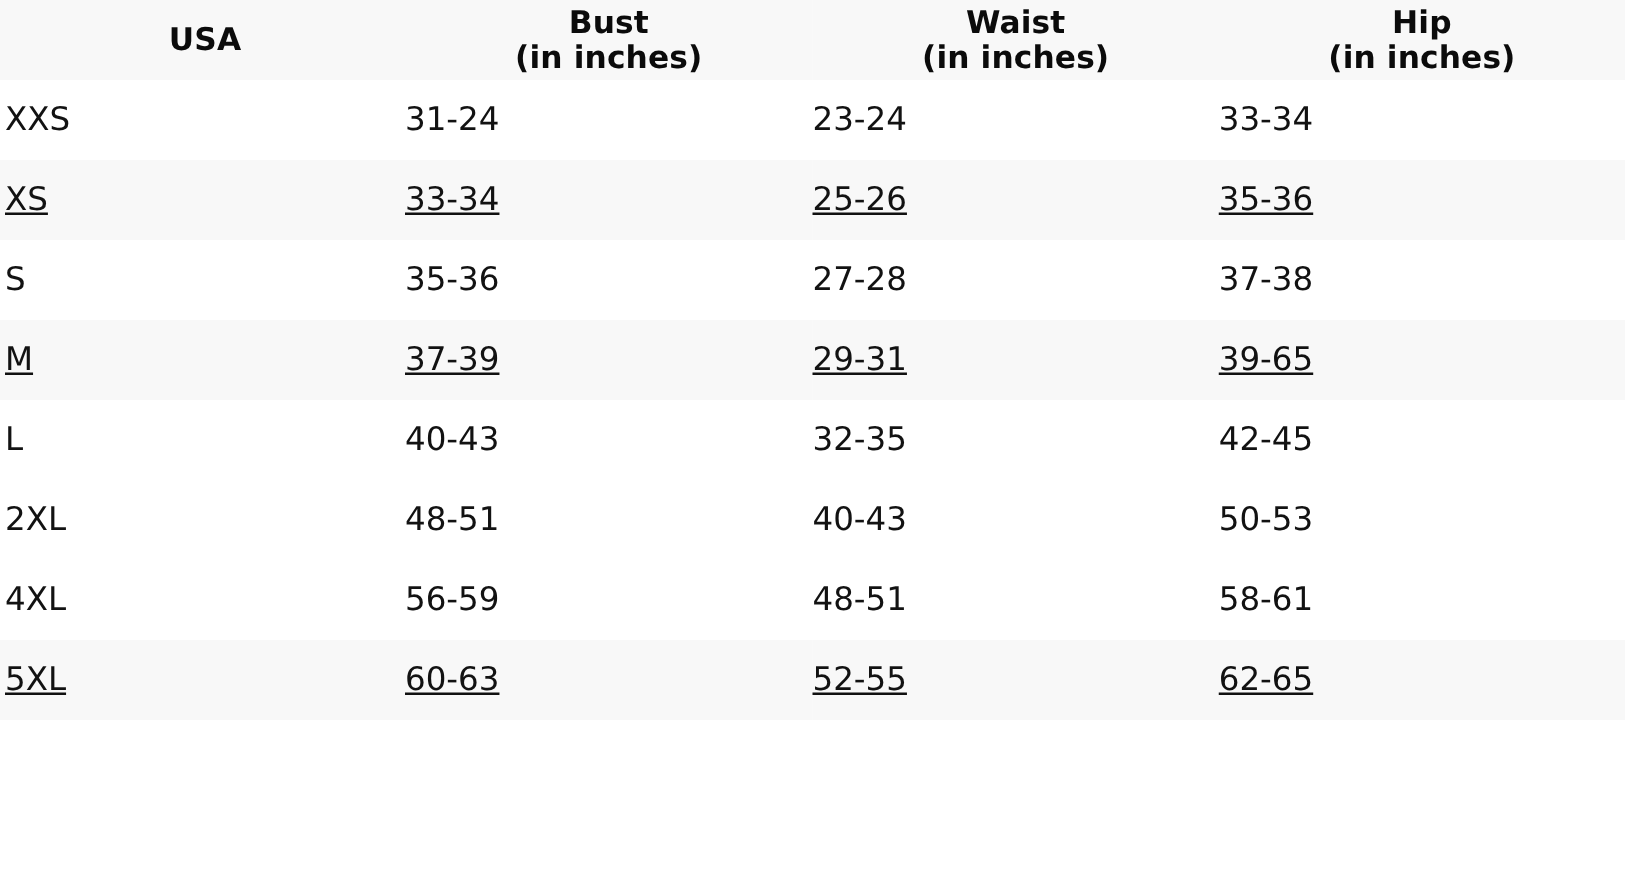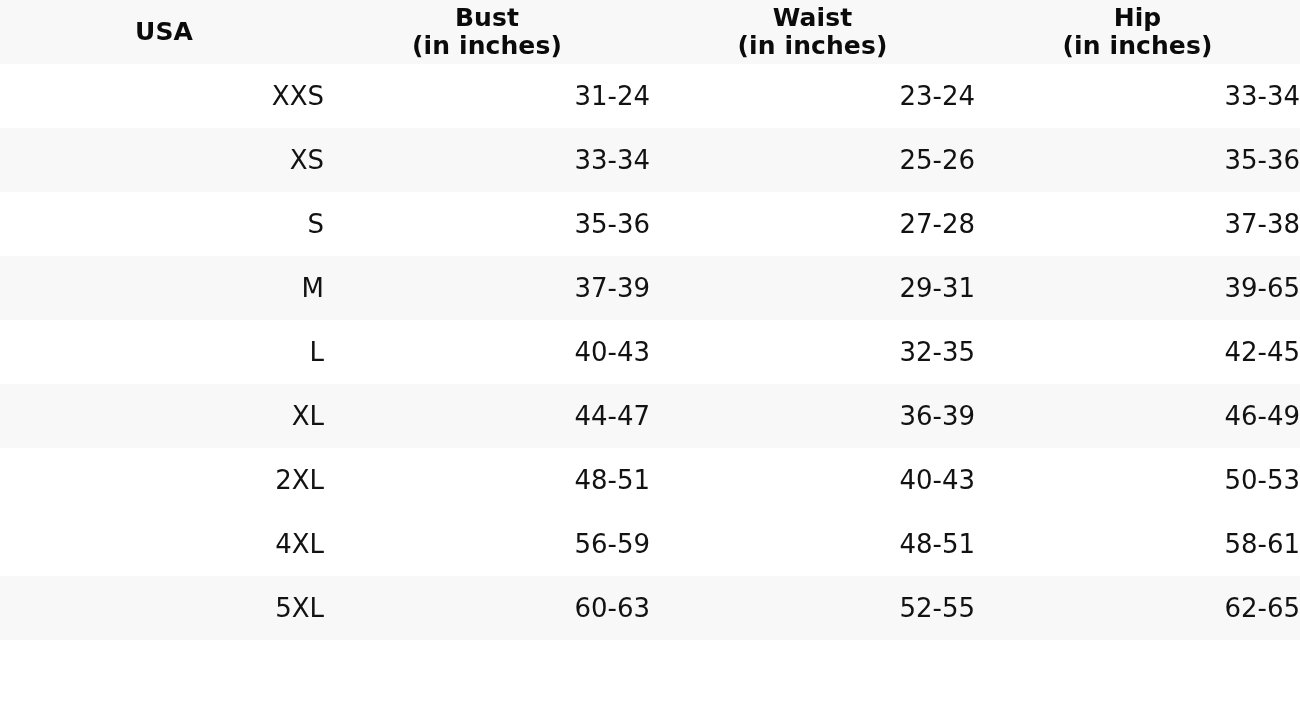--- a/index.html
+++ b/index.html
@@ -51,27 +51,27 @@
 
   
   #size-chart th.usa-head {
     vertical-align: middle;
   }
 
   #size-chart tbody tr {
     height: 64px;
   }
   #size-chart tbody tr.row-light { background: #ffffff; }
-  #size-chart tbody tr.row-shade { background: #f8f8f8; }
+  #size-chart tbody tr.row-shade { background: #f8f8f8; text-decoration: underline; }
 
   #size-chart td {
     font-size: 26px;
     font-weight: normal;
     color: #121212;
-    text-align: right;
+    text-align: left;
     vertical-align: middle;
     padding: 0;
     line-height: 1;
     white-space: nowrap;
   }
 
   
   #size-chart td.cell-usa,
   #size-chart th.usa-head { padding-left: 4px; }
 </style>
@@ -128,26 +128,20 @@
         <td class="cell-bust">37-39</td>
         <td class="cell-waist">29-31</td>
         <td class="cell-hip">39-65</td>
       </tr>
       <tr class="row-light">
         <td class="cell-usa">L</td>
         <td class="cell-bust">40-43</td>
         <td class="cell-waist">32-35</td>
         <td class="cell-hip">42-45</td>
       </tr>
-      <tr class="row-shade">
-        <td class="cell-usa">XL</td>
-        <td class="cell-bust">44-47</td>
-        <td class="cell-waist">36-39</td>
-        <td class="cell-hip">46-49</td>
-      </tr>
       <tr class="row-light">
         <td class="cell-usa">2XL</td>
         <td class="cell-bust">48-51</td>
         <td class="cell-waist">40-43</td>
         <td class="cell-hip">50-53</td>
       </tr>
       <tr class="row-light">
         <td class="cell-usa">4XL</td>
         <td class="cell-bust">56-59</td>
         <td class="cell-waist">48-51</td>

